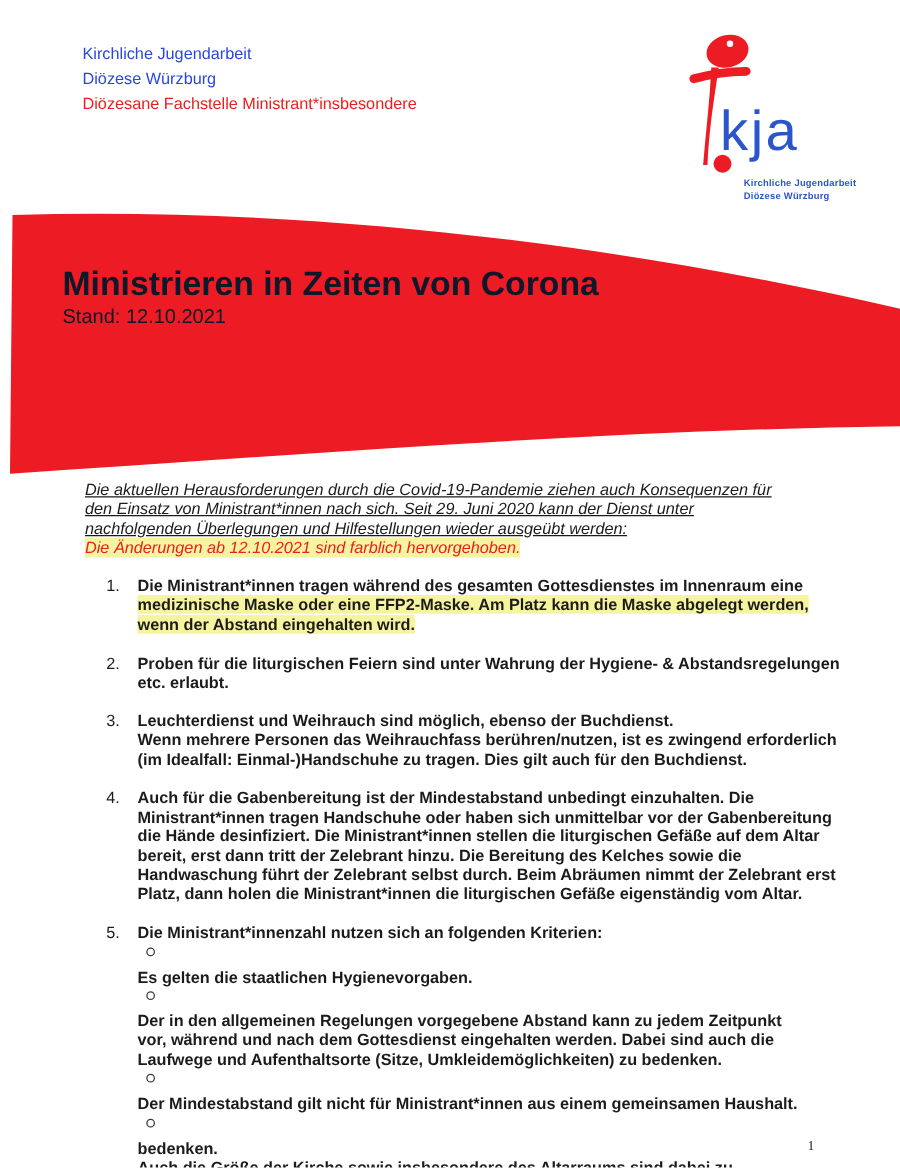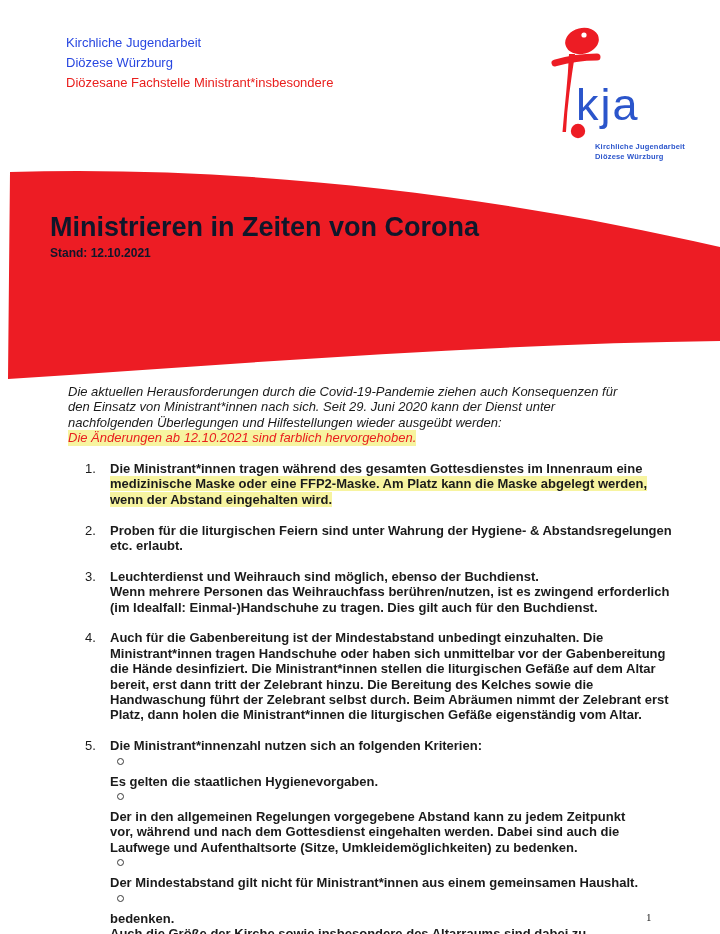--- a/index.html
+++ b/index.html
@@ -20,25 +20,25 @@
   
   .logo{position:absolute; left:545px; top:20px; width:165px; height:150px;}
   .logo svg{position:absolute; left:0; top:0;}
   .logo-caption{position:absolute; left:50px; top:122px; font-size:7.5px; font-weight:bold;
     color:var(--logo-blue); line-height:10px; letter-spacing:0.2px;}
 
   
   .banner-svg{position:absolute; left:0; top:0; width:720px; height:934px; pointer-events:none;}
   .banner-text{position:absolute; left:50px; top:212px; color:#0f172a;}
   .banner-title{font-size:27px; font-weight:bold; line-height:31px; white-space:nowrap;}
-  .banner-subtitle{font-size:12px; font-weight:bold; line-height:15px; margin-top:3px;}
+  .banner-subtitle{font-size:16px; font-weight:normal; line-height:15px; margin-top:3px;}
 
   
   .intro{position:absolute; left:68px; top:384px; font-size:13px; font-style:italic; line-height:15.4px;}
-  .intro .line{white-space:nowrap;}
+  .intro .line{white-space:nowrap;text-decoration:underline;}
   .notice{display:inline-block; color:var(--red-text); background:var(--hl); white-space:nowrap;}
 
   
   .list{position:absolute; left:85px; top:461px; font-size:13px; line-height:15.4px; width:580px;}
   .item{display:flex; margin:0 0 15.4px 0;}
   .item:last-child{margin-bottom:0;}
   .num{flex:0 0 25px; width:25px;}
   .body{flex:1 1 auto; min-width:0;font-weight:bold;}
   .line{white-space:nowrap;}
   .seg{display:inline;}

